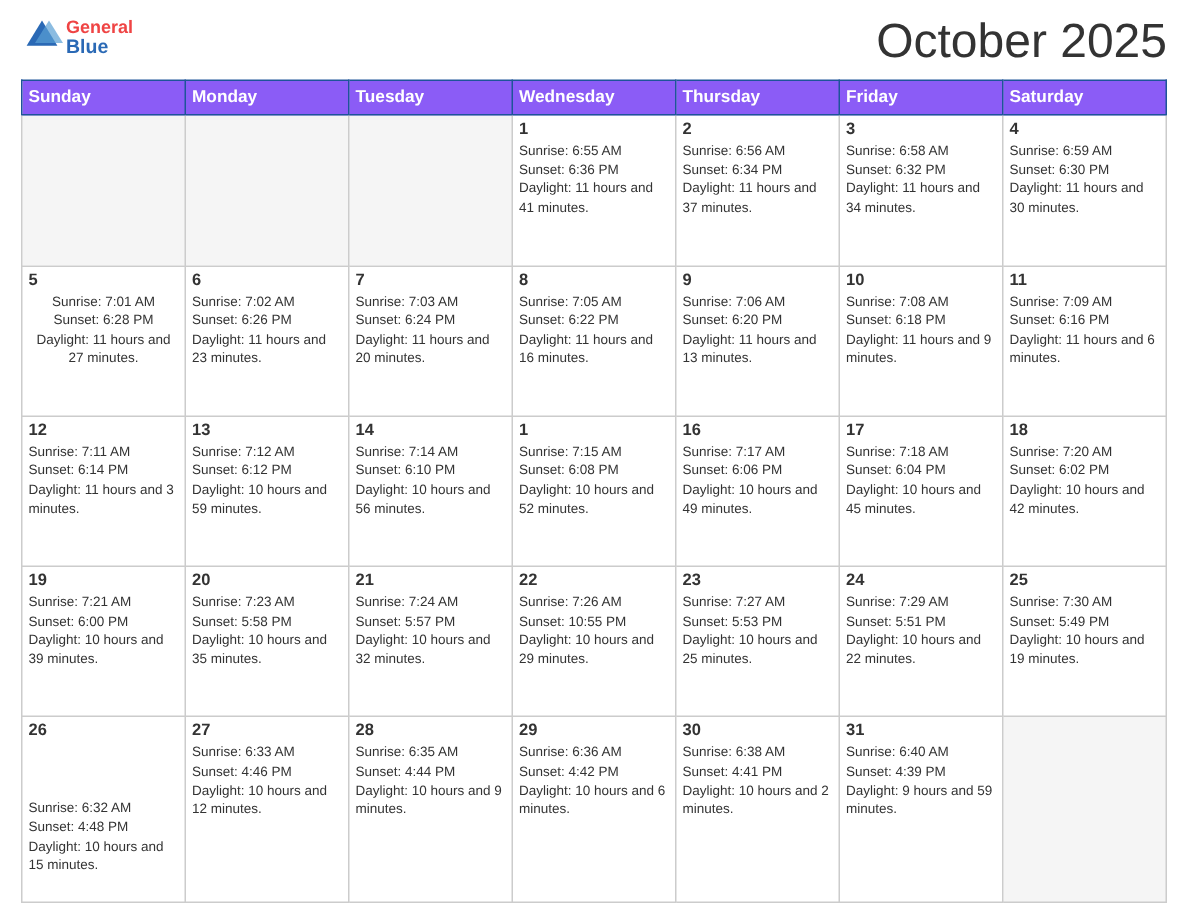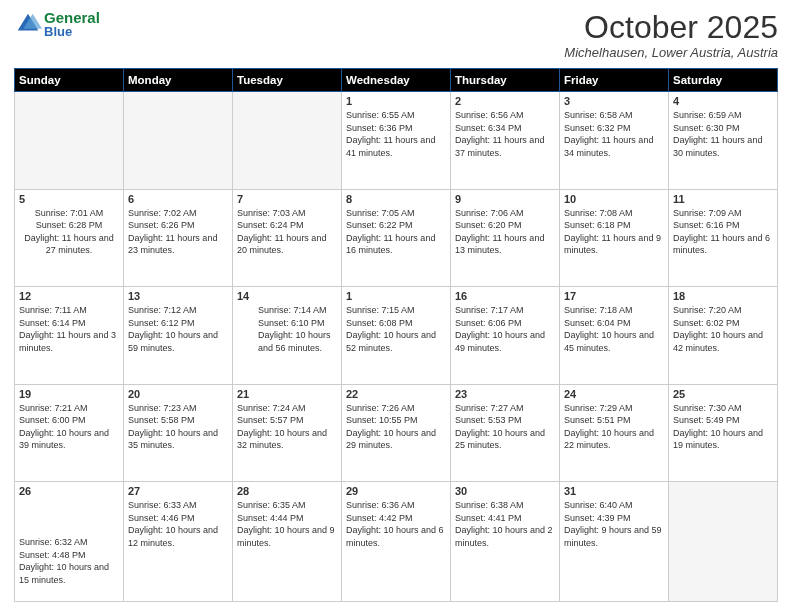--- a/index.html
+++ b/index.html
@@ -27,23 +27,23 @@
       display: flex;
       align-items: center;
       gap: 2px;
     }
     .logo-text {
       display: flex;
       flex-direction: column;
       line-height: 1;
     }
     .logo-general {
-      font-size: 15px;
+      font-size: 12px;
       font-weight: bold;
-      color: #15803d;
+      color: #ef4444;
     }
     .logo-blue {
       font-size: 13px;
       font-weight: bold;
       color: #2a69b5;
     }
     .logo-icon {
       width: 28px;
       height: 28px;
     }
@@ -62,21 +62,21 @@
       font-style: italic;
     }
     .calendar {
       flex: 1;
       border: 1px solid #ccc;
       border-collapse: collapse;
       width: 100%;
       table-layout: fixed;
     }
     .calendar th {
-      background: #000000;
+      background: #8b5cf6;
       color: #fff;
       font-size: 11.5px;
       font-weight: bold;
       padding: 5px 4px;
       text-align: left;
       border: 1px solid #1e5499;
     }
     .calendar td {
       border: 1px solid #ccc;
       vertical-align: top;
@@ -114,21 +114,20 @@
         <polygon points="15,4 26,22 4,22" fill="#2a69b5"></polygon>
         <polygon points="20,4 30,20 10,20" fill="#5a9fd4" opacity="0.7"></polygon>
       </svg>
       <div class="logo-text">
         <span class="logo-general">General</span>
         <span class="logo-blue">Blue</span>
       </div>
     </div>
     <div class="title-block">
       <div class="month-title">October 2025</div>
-      <div class="location">Michelhausen, Lower Austria, Austria</div>
     </div>
   </div>
 
   <table class="calendar">
     <thead>
       <tr>
         <th>Sunday</th>
         <th>Monday</th>
         <th>Tuesday</th>
         <th>Wednesday</th>
@@ -219,21 +218,21 @@
 Daylight: 11 hours and 3 minutes.</div>
           </td>
           <td>
             <div class="day-number">13</div>
             <div class="day-info" style="white-space: pre-line;">Sunrise: 7:12 AM
 Sunset: 6:12 PM
 Daylight: 10 hours and 59 minutes.</div>
           </td>
           <td>
             <div class="day-number">14</div>
-            <div class="day-info" style="white-space: pre-line; margin-left: 21px;">Sunrise: 7:14 AM
+            <div class="day-info" style="white-space: pre-line;">Sunrise: 7:14 AM
 Sunset: 6:10 PM
 Daylight: 10 hours and 56 minutes.</div>
           </td>
           <td>
             <div class="day-number">1</div>
             <div class="day-info" style="white-space: pre-line;">Sunrise: 7:15 AM
 Sunset: 6:08 PM
 Daylight: 10 hours and 52 minutes.</div>
           </td>
           <td>

